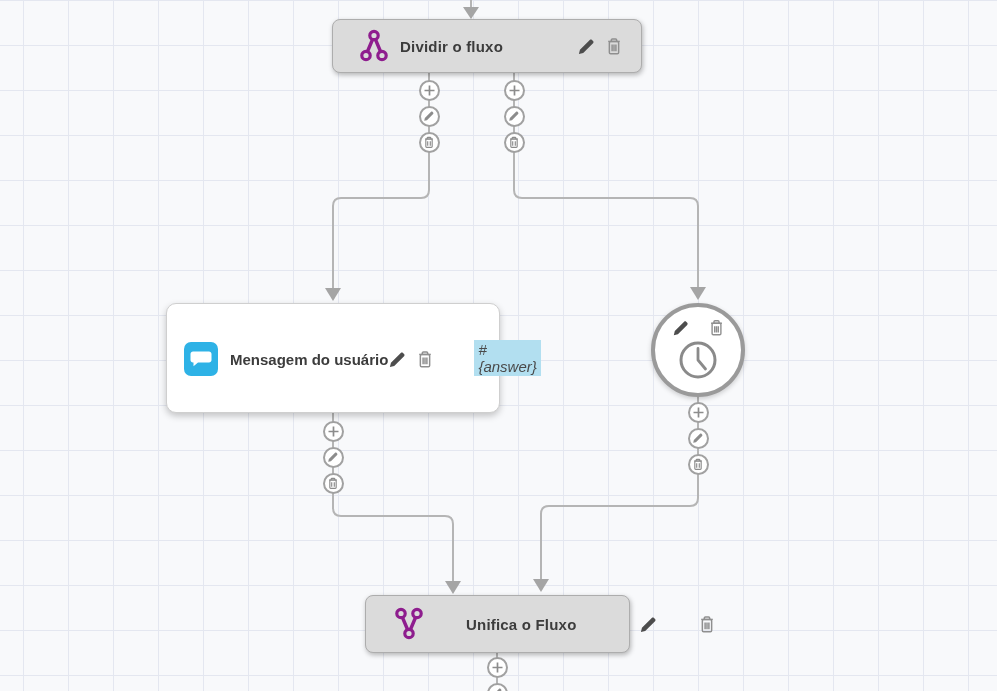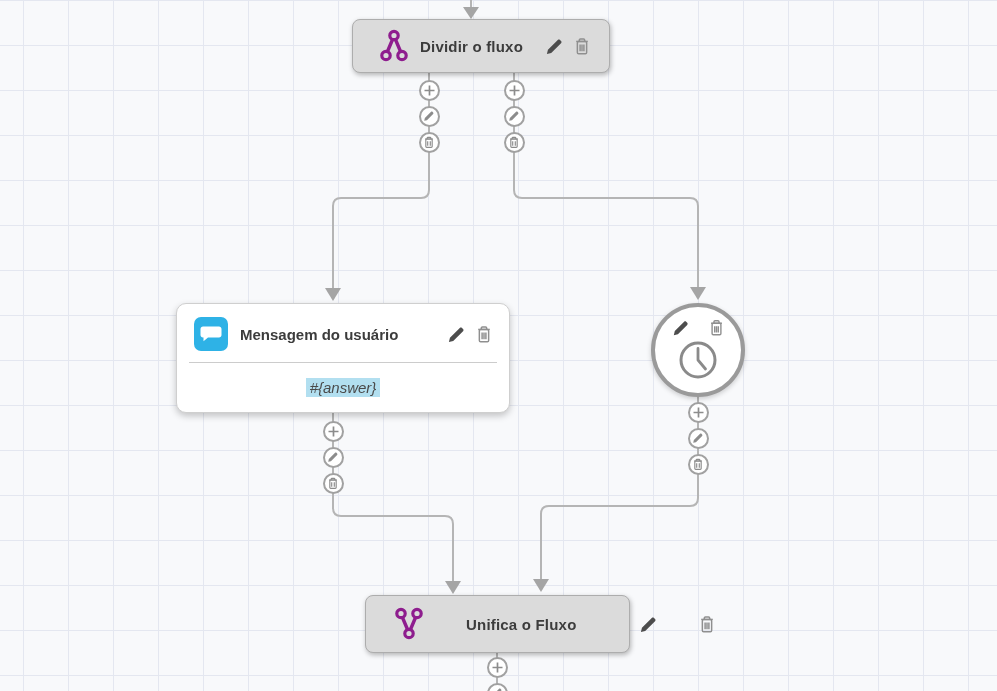--- a/index.html
+++ b/index.html
@@ -24,34 +24,34 @@
   .node{position:absolute;box-sizing:border-box;z-index:3;}
   .node-bar{
     background:#dbdbdb;border:1px solid #adadad;border-radius:8px;
     box-shadow:1px 2px 5px rgba(0,0,0,.28);
     display:flex;align-items:center;
   }
   .node-bar .label{
     font-size:15px;font-weight:bold;color:#3c3c3c;letter-spacing:.2px;
     white-space:nowrap;
   }
-  .split-node{left:352px;top:19px;width:258px;height:54px;padding:0 18px 0 26px;}
+  .split-node{left:332px;top:19px;width:310px;height:54px;padding:0 18px 0 26px;}
   .merge-node{left:365px;top:595px;width:265px;height:58px;padding:0 18px 0 28px;gap:31px;}
   .node-icon{flex:none;margin-right:11px;display:flex;}
   .spacer{flex:1;}
   .hicon{flex:none;display:flex;}
   .hicon + .hicon{margin-left:9px;}
   .hicon-edit{color:#4d4d4d;}
   .hicon-del{color:#8f8f8f;}
 
   .msg-node{
     left:166px;top:303px;width:334px;height:110px;
     background:#fff;border:1px solid #cfcfcf;border-radius:10px;
     box-shadow:0 3px 7px rgba(0,0,0,.22);
-    display:flex;flex-direction:column;margin-left:10px;
+    display:flex;flex-direction:row;
   }
   .msg-header{display:flex;align-items:center;padding:13px 16px 11px 17px;}
   .msg-header .label{font-size:15px;font-weight:bold;color:#3c3c3c;white-space:nowrap;}
   .bubble-badge{
     width:34px;height:34px;border-radius:7px;background:#2eb2e6;
     flex:none;margin-right:12px;display:flex;align-items:center;justify-content:center;
   }
   .msg-divider{border:0;border-top:1px solid #cccccc;margin:0 12px;}
   .msg-body{flex:1;display:flex;align-items:center;justify-content:center;}
   .var-chip{

